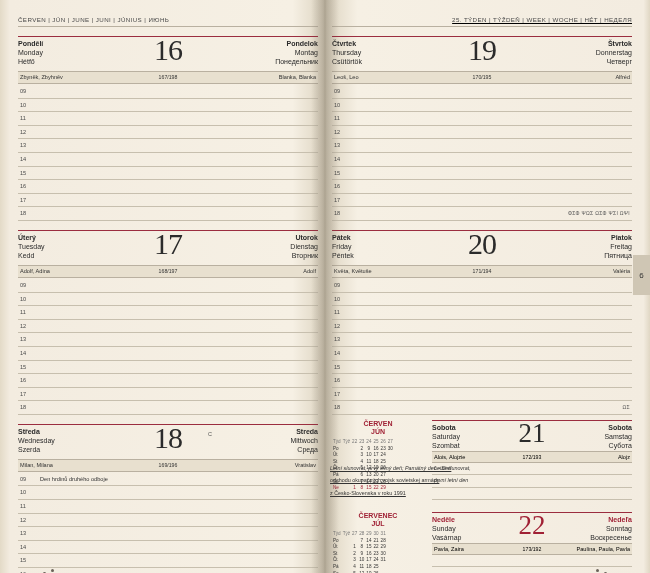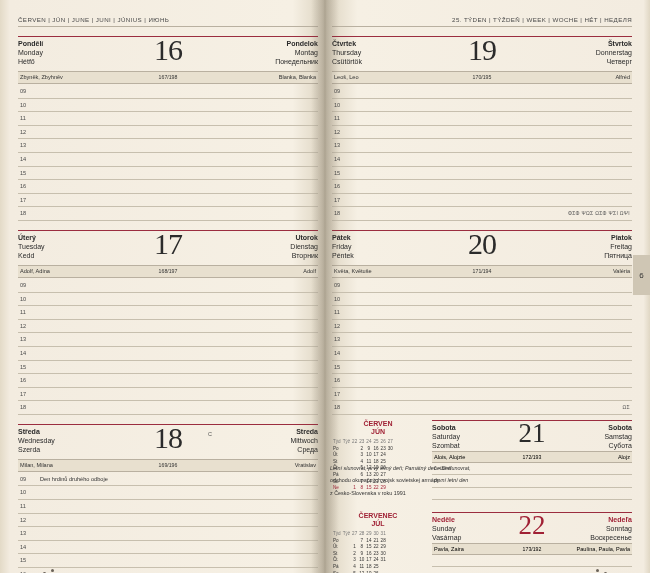--- a/index.html
+++ b/index.html
@@ -3,21 +3,21 @@
 <meta charset="utf-8">
 <style>
   html,body{margin:0;padding:0;background:#ffffff;}
   body{width:650px;height:573px;overflow:hidden;font-family:"Liberation Sans",sans-serif;}
   .page{position:relative;width:650px;height:573px;background:#fde047;}
   
   .spread{position:absolute;left:0;top:0;width:650px;height:573px;
     background:linear-gradient(to right,#e3dac7 0px,#f3ece0 10px,#f6f0e4 45%,#ded5c2 49.6%,#d8cfbb 50%,#ded5c2 50.4%,#f6f0e4 55%,#f3ece0 99%,#e0d7c4 100%);}
   .sheet{position:absolute;top:0;bottom:0;}
   .left{left:18px;width:300px;}
-  .right{left:332px;width:300px;}
+  .right{left:332px;width:300px;text-decoration:underline;}
   
   .dots{position:absolute;bottom:4px;left:4px;}
   .dots span{position:absolute;background:#6a6258;border-radius:50%;}
   .rdots{position:absolute;bottom:4px;right:4px;}
   .rdots span{position:absolute;background:#6a6258;border-radius:50%;}
 
   .hdr{font-size:6.2px;letter-spacing:.4px;color:#4a4a4a;padding-top:16px;}
   .hdr.rightalign{text-align:right;}
   .rule{height:1px;background:#b9b0a0;margin-top:3px;}
 

